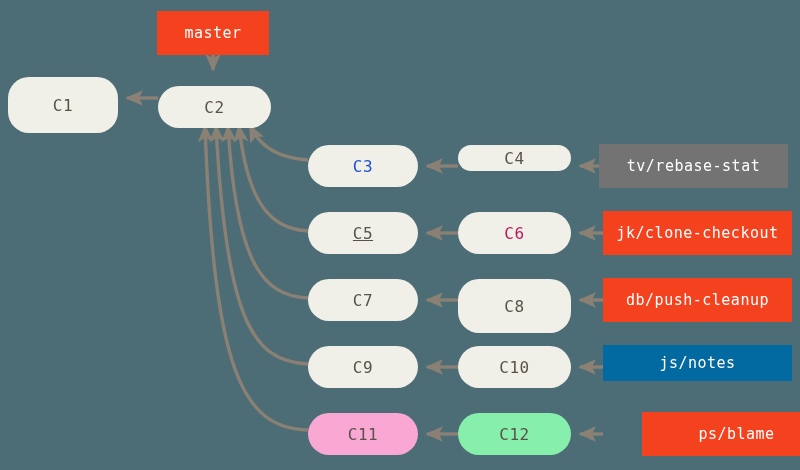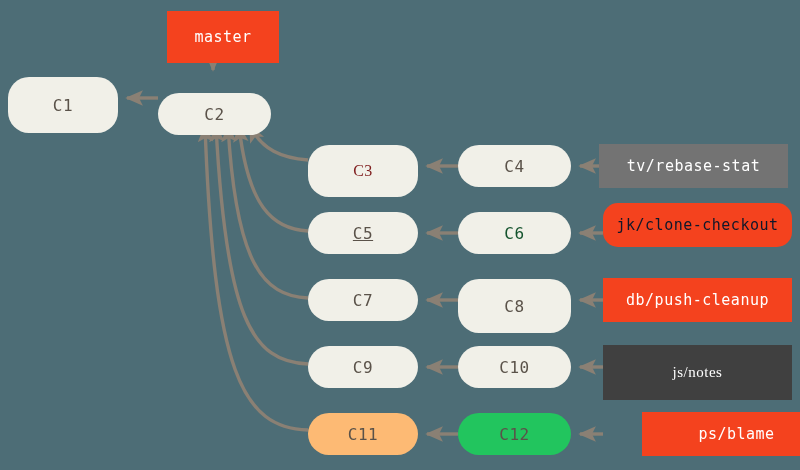--- a/index.html
+++ b/index.html
@@ -77,32 +77,32 @@
         <path d="M 603,166 L 580,166" marker-end="url(#arrowhead)"></path>
         <path d="M 603,233 L 580,233" marker-end="url(#arrowhead)"></path>
         <path d="M 603,300 L 580,300" marker-end="url(#arrowhead)"></path>
         <path d="M 603,367 L 580,367" marker-end="url(#arrowhead)"></path>
         <path d="M 603,434 L 580,434" marker-end="url(#arrowhead)"></path>
       </g>
   </svg>
 
   <div id="node-layer">
       <div class="node commit-node" style="left: 8px; top: 77px; width: 110px; height: 56px; background: rgb(241, 240, 232); color: rgb(90, 82, 73);">C1</div>
-      <div class="node commit-node" style="left: 158px; top: 93px; width: 113px; height: 42px; background: rgb(241, 240, 232); color: rgb(90, 82, 73);">C2</div>
-      <div class="node commit-node" style="left: 308px; top: 145px; width: 110px; height: 52px; background: rgb(241, 240, 232); color: #7f1d1d; font-family: Liberation Serif, serif;">C3</div>
-      <div class="node commit-node" style="left: 458px; top: 145px; width: 113px; height: 42px; background: rgb(241, 240, 232); color: rgb(90, 82, 73);">C4</div>
+      <div class="node commit-node" style="left: 158px; top: 86px; width: 113px; height: 42px; background: rgb(241, 240, 232); color: rgb(90, 82, 73);">C2</div>
+      <div class="node commit-node" style="left: 308px; top: 145px; width: 110px; height: 42px; background: rgb(241, 240, 232); color: #1d4ed8;">C3</div>
+      <div class="node commit-node" style="left: 458px; top: 145px; width: 113px; height: 26px; background: rgb(241, 240, 232); color: rgb(90, 82, 73);">C4</div>
       <div class="node commit-node" style="left: 308px; top: 212px; width: 110px; height: 42px; background: rgb(241, 240, 232); color: rgb(90, 82, 73); text-decoration: underline;">C5</div>
-      <div class="node commit-node" style="left: 458px; top: 212px; width: 113px; height: 42px; background: rgb(241, 240, 232); color: #14532d; text-align: right;">C6</div>
+      <div class="node commit-node" style="left: 458px; top: 212px; width: 113px; height: 42px; background: rgb(241, 240, 232); color: #be185d; text-align: right;">C6</div>
       <div class="node commit-node" style="left: 308px; top: 279px; width: 110px; height: 42px; background: rgb(241, 240, 232); color: rgb(90, 82, 73);">C7</div>
       <div class="node commit-node" style="left: 458px; top: 279px; width: 113px; height: 54px; background: rgb(241, 240, 232); color: rgb(90, 82, 73);">C8</div>
       <div class="node commit-node" style="left: 308px; top: 346px; width: 110px; height: 42px; background: rgb(241, 240, 232); color: rgb(90, 82, 73);">C9</div>
       <div class="node commit-node" style="left: 458px; top: 346px; width: 113px; height: 42px; background: rgb(241, 240, 232); color: rgb(90, 82, 73);">C10</div>
-      <div class="node commit-node" style="left: 308px; top: 413px; width: 110px; height: 42px; background: #fdba74; color: rgb(90, 82, 73);">C11</div>
-      <div class="node commit-node" style="left: 458px; top: 413px; width: 113px; height: 42px; background: #22c55e; color: rgb(90, 82, 73);">C12</div>
-      <div class="node branch-node" style="left: 157px; top: 11px; width: 112px; height: 52px; background: rgb(244, 66, 30); color: rgb(255, 255, 255); margin-left: 10px;">master</div>
+      <div class="node commit-node" style="left: 308px; top: 413px; width: 110px; height: 42px; background: #f9a8d4; color: rgb(90, 82, 73);">C11</div>
+      <div class="node commit-node" style="left: 458px; top: 413px; width: 113px; height: 42px; background: #86efac; color: rgb(90, 82, 73);">C12</div>
+      <div class="node branch-node" style="left: 157px; top: 11px; width: 112px; height: 44px; background: rgb(244, 66, 30); color: rgb(255, 255, 255);">master</div>
       <div class="node branch-node" style="left: 599px; top: 144px; width: 189px; height: 44px; background: #737373; color: rgb(255, 255, 255);">tv/rebase-stat</div>
-      <div class="node branch-node" style="left: 603px; top: 203px; width: 189px; height: 44px; background: rgb(244, 66, 30); color: #0f172a; border-radius: 15px;">jk/clone-checkout</div>
+      <div class="node branch-node" style="left: 603px; top: 211px; width: 189px; height: 44px; background: rgb(244, 66, 30); color: #ffffff;">jk/clone-checkout</div>
       <div class="node branch-node" style="left: 603px; top: 278px; width: 189px; height: 44px; background: rgb(244, 66, 30); color: rgb(255, 255, 255);">db/push-cleanup</div>
-      <div class="node branch-node" style="left: 603px; top: 345px; width: 189px; height: 55px; background: #404040; color: rgb(255, 255, 255); font-family: Liberation Serif, serif;">js/notes</div>
+      <div class="node branch-node" style="left: 603px; top: 345px; width: 189px; height: 36px; background: #0369a1; color: rgb(255, 255, 255);">js/notes</div>
       <div class="node branch-node" style="left: 603px; top: 412px; width: 189px; height: 44px; background: rgb(244, 66, 30); color: rgb(255, 255, 255); margin-left: 39px;">ps/blame</div>
     </div>
 
 </div>
 
 </body></html>

